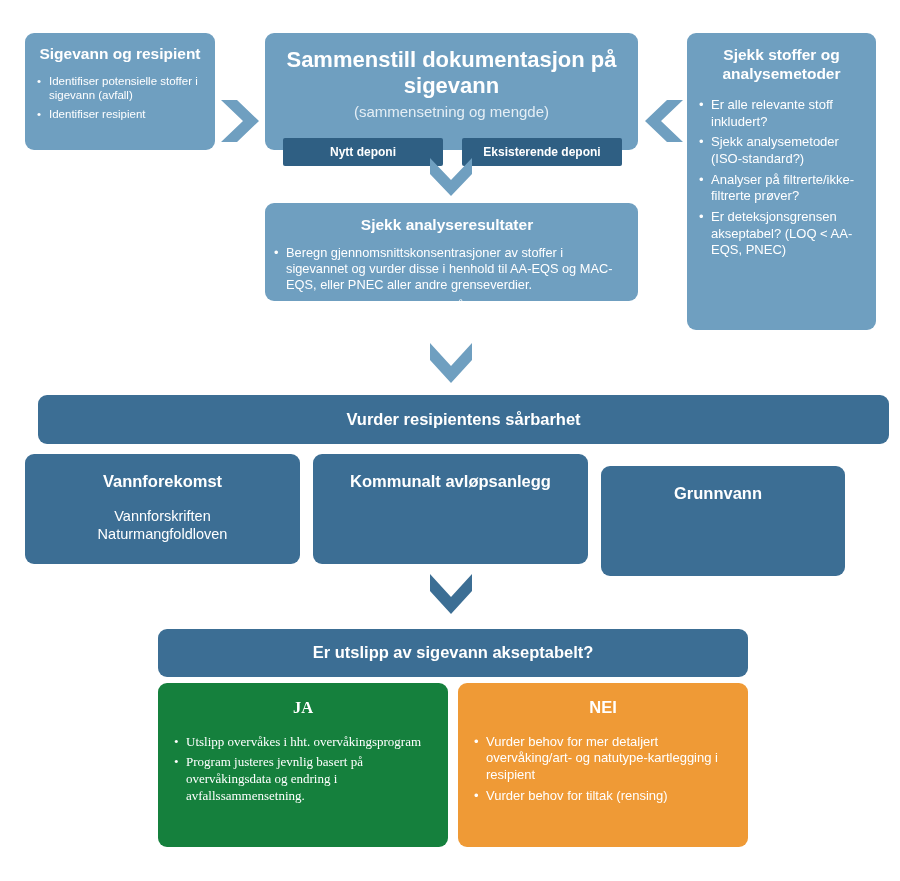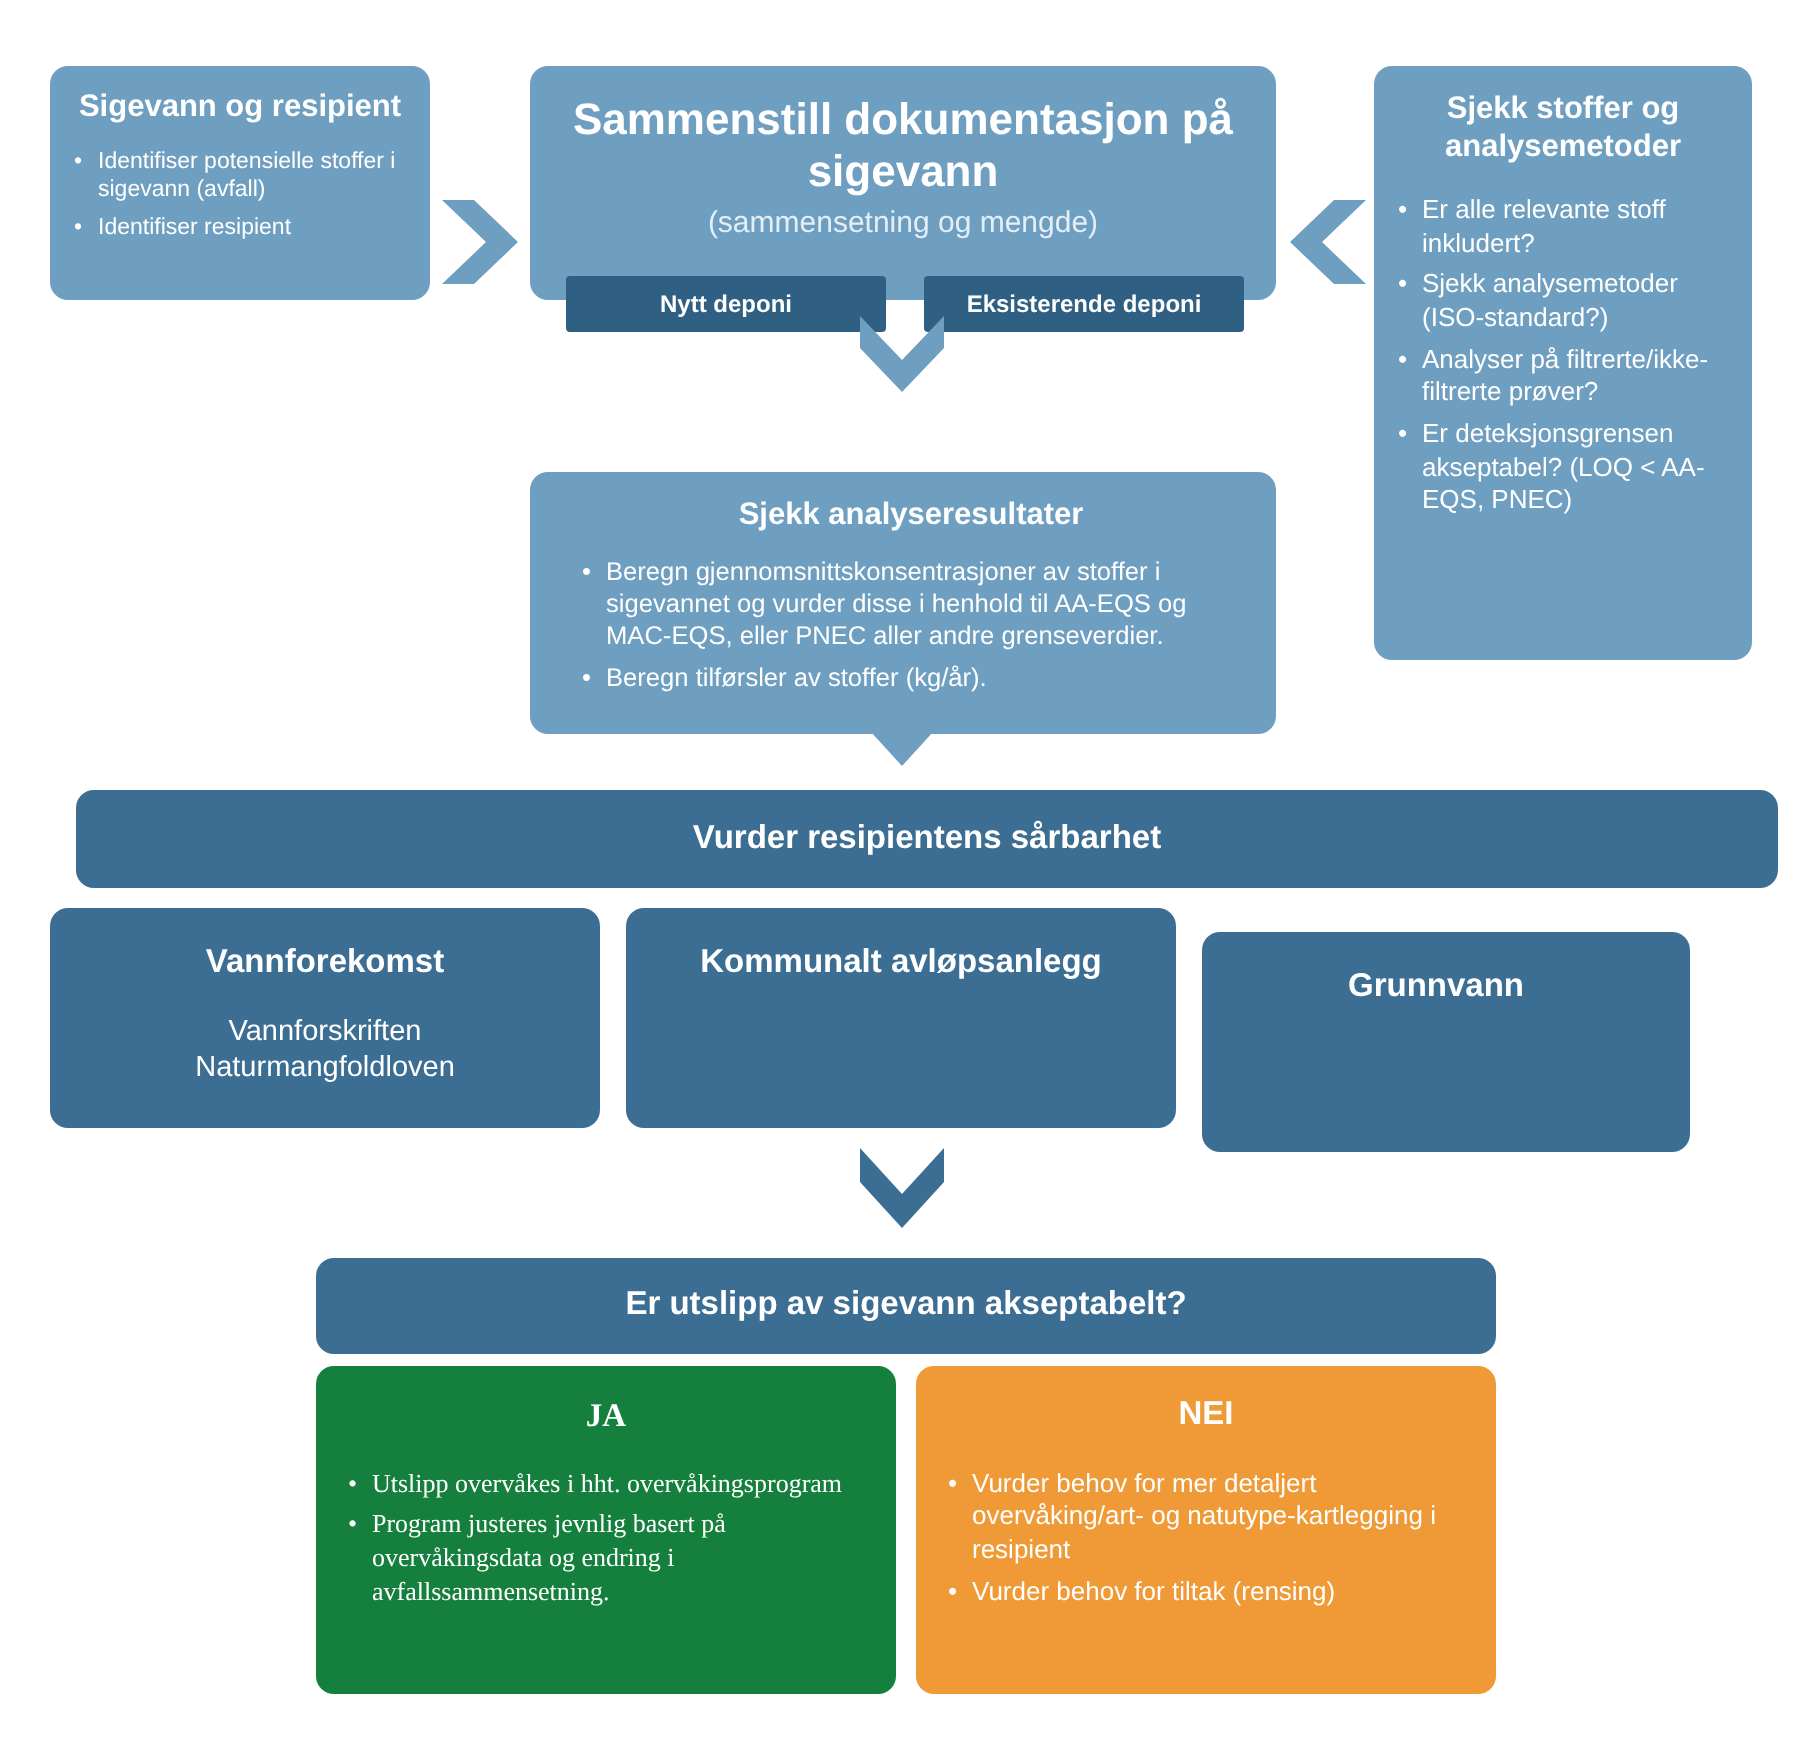--- a/index.html
+++ b/index.html
@@ -116,21 +116,21 @@
       <li>Er deteksjonsgrensen akseptabel? (LOQ &lt; AA-EQS, PNEC)</li>
     </ul>
   </div>
 
   <div class="arrow" style="left:428px; top:158px; width:46px; height:40px;">
     <svg width="46" height="40" viewBox="0 0 46 40" aria-hidden="true">
       <polygon points="2,0 2,16 23,38 44,16 44,0 23,22" fill="#6f9fc0"></polygon>
     </svg>
   </div>
 
-  <div class="box lightblue" style="left:265px; top:203px; width:373px; height:131px; padding:13px 16px 0 24px;margin-top:33px;">
+  <div class="box lightblue" style="left:265px; top:203px; width:373px; height:98px; padding:13px 16px 0 7px;">
     <div class="title" style="font-size:15.5px;">Sjekk analyseresultater</div>
     <ul class="bullets" style="margin-top:10px; font-size:12.8px;">
       <li>Beregn gjennomsnittskonsentrasjoner av stoffer i sigevannet og vurder disse i henhold til AA-EQS og MAC-EQS, eller PNEC aller andre grenseverdier.</li>
       <li>Beregn tilførsler av stoffer (kg/år).</li>
     </ul>
   </div>
 
   <div class="arrow" style="left:428px; top:343px; width:46px; height:42px;">
     <svg width="46" height="42" viewBox="0 0 46 42" aria-hidden="true">
       <polygon points="2,0 2,17 23,40 44,17 44,0 23,23" fill="#6f9fc0"></polygon>

